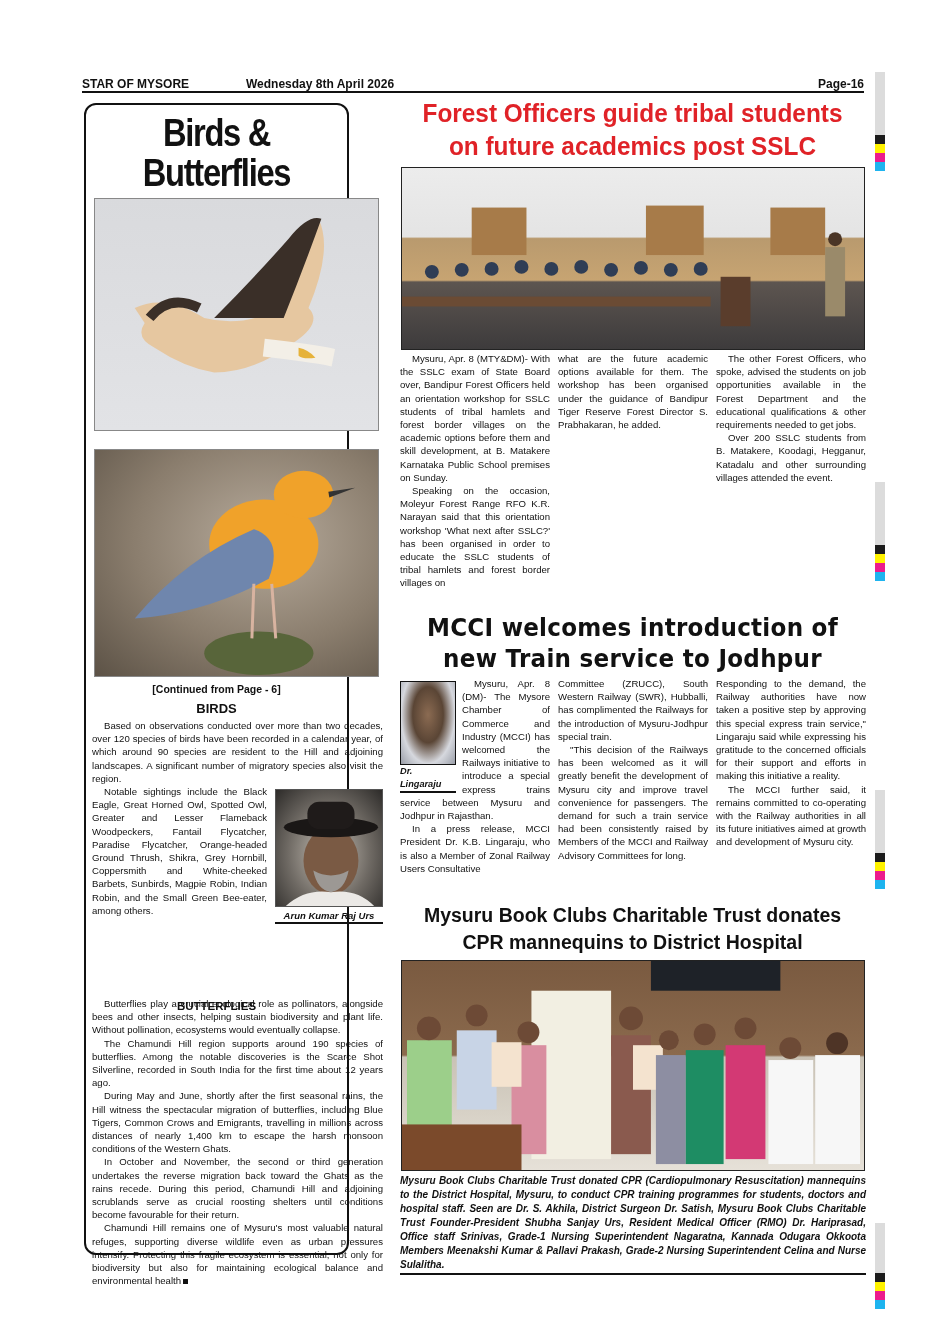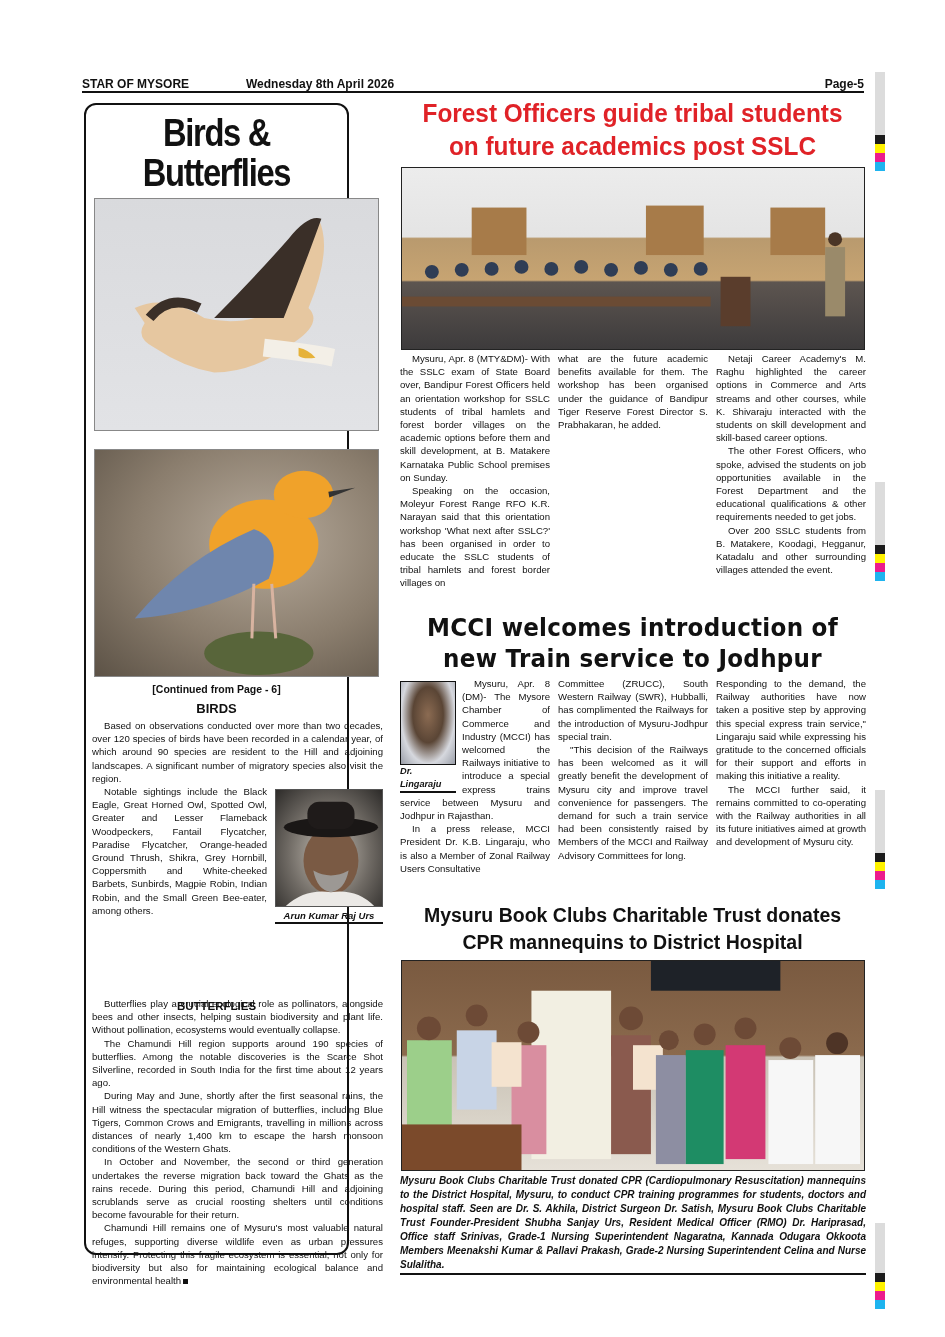--- a/index.html
+++ b/index.html
@@ -52,21 +52,21 @@
   .photo-cpr { left: 401px; top: 960px; width: 464px; height: 211px; border: 1.5px solid #222; background: linear-gradient(180deg, #7a5a40 0%, #8b6a4d 45%, #c9c2b5 46%, #e6e1d8 100%); }
   .cpr-caption { position: absolute; left: 400px; top: 1174px; width: 466px; font-size: 10px; line-height: 14px; font-weight: bold; font-style: italic; text-align: justify; border-bottom: 2px solid #111; padding-bottom: 1px; }
   .photo svg { position: absolute; left: 0; top: 0; width: 100%; height: 100%; }
 </style>
 </head>
 <body>
 
 <div class="masthead">
   <span class="paper">STAR OF MYSORE</span>
   <span class="date">Wednesday 8th April 2026</span>
-  <span class="page">Page-5</span>
+  <span class="page">Page-16</span>
 </div>
 
 <div class="regmark" style="top:72px;">
   <div class="bar"></div>
     <div class="sw k"></div>
     <div class="sw y"></div>
     <div class="sw m"></div>
     <div class="sw c"></div>
 </div>
 <div class="regmark" style="top:482px;">
@@ -173,24 +173,23 @@
     <circle cx="435" cy="72" r="7" fill="#4a3526"></circle>
     <rect x="0" y="130" width="310" height="10" fill="#6b4b34"></rect>
   </svg>
 </div>
 <div class="cols3 story1-cols text">
   <div class="col">
     <p>Mysuru, Apr. 8 (MTY&amp;DM)- With the SSLC exam of State Board over, Bandipur Forest Officers held an orientation workshop for SSLC students of tribal hamlets and forest border villages on the academic options before them and skill development, at B. Matakere Karnataka Public School premises on Sunday.</p>
     <p>Speaking on the occasion, Moleyur Forest Range RFO K.R. Narayan said that this orientation workshop 'What next after SSLC?' has been organised in order to educate the SSLC students of tribal hamlets and forest border villages on</p>
   </div>
   <div class="col">
-    <p style="text-indent:0">what are the future academic benefits available for them. The workshop has been organised under the guidance of Bandipur Tiger Reserve Forest Director S. Prabhakaran, he added.</p>
-  </div>
-  <div class="col">
-    <p>Netaji Career Academy's M. Raghu highlighted the career options in Commerce and Arts streams and other courses, while K. Shivaraju interacted with the students on skill development and skill-based career options.</p>
+    <p style="text-indent:0">what are the future academic options available for them. The workshop has been organised under the guidance of Bandipur Tiger Reserve Forest Director S. Prabhakaran, he added.</p>
+  </div>
+  <div class="col">
     <p>The other Forest Officers, who spoke, advised the students on job opportunities available in the Forest Department and the educational qualifications &amp; other requirements needed to get jobs.</p>
     <p>Over 200 SSLC students from B. Matakere, Koodagi, Hegganur, Katadalu and other surrounding villages attended the event.</p>
   </div>
 </div>
 
 <div class="h2-black">
   <div>MCCI welcomes introduction of</div>
   <div>new Train service to Jodhpur</div>
 </div>
 <div class="cols3 story2-cols text">

